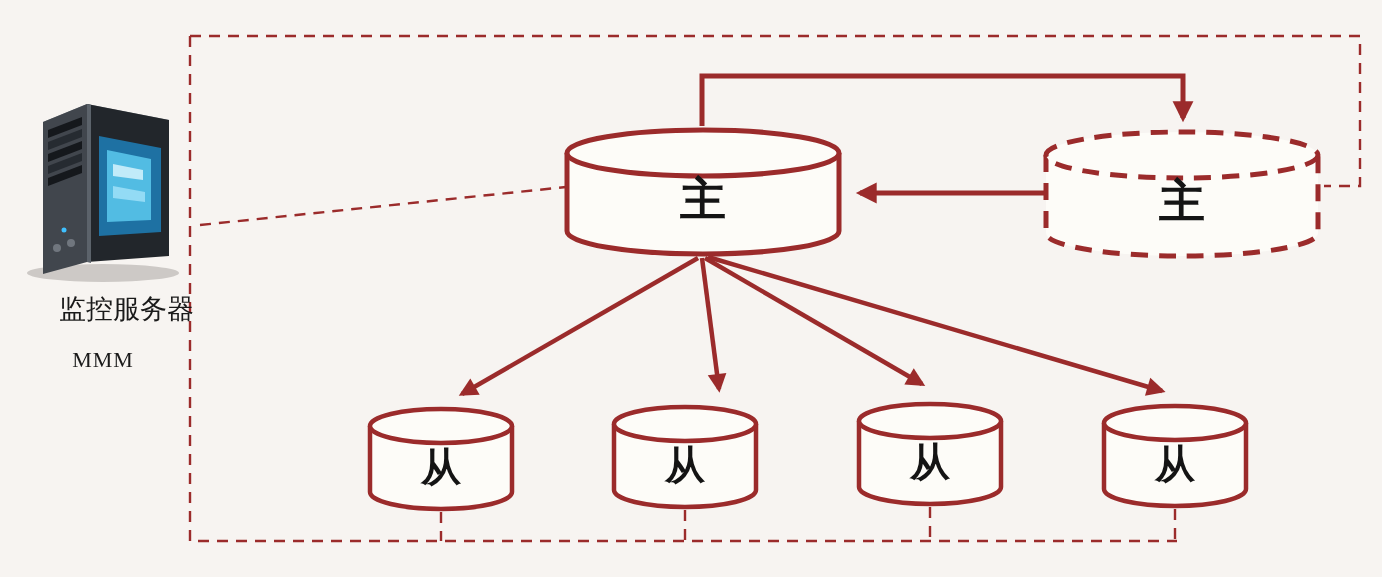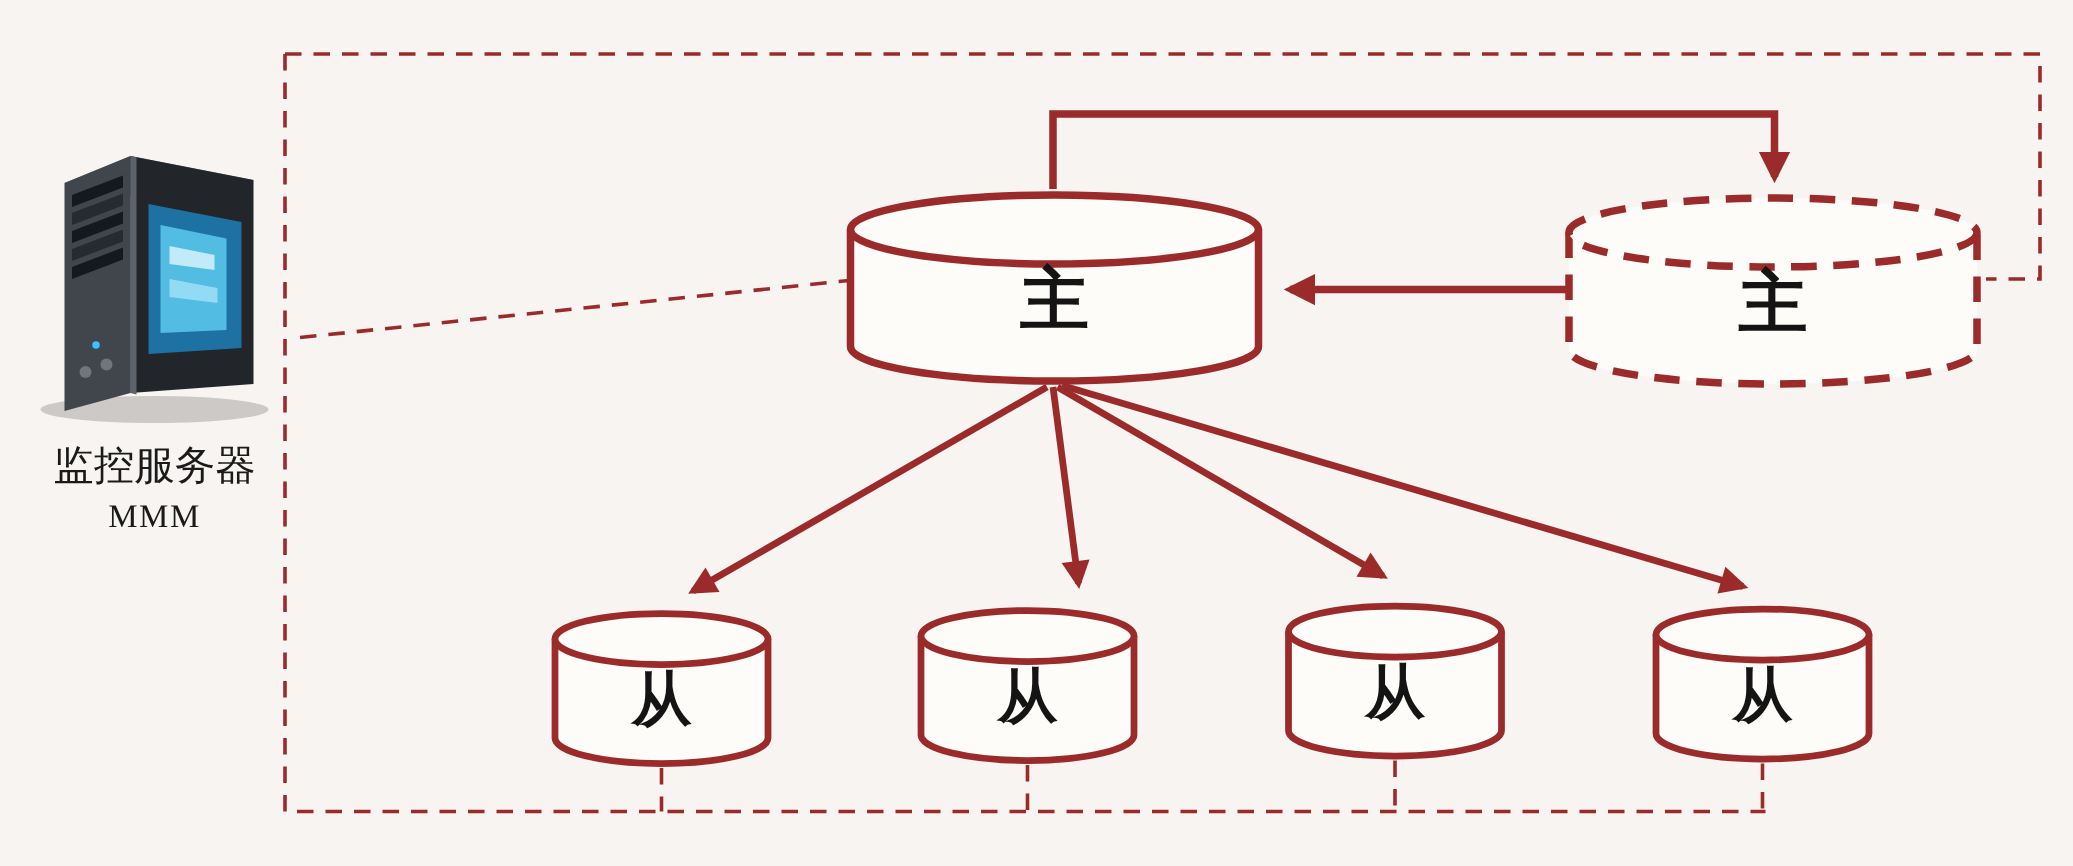--- a/index.html
+++ b/index.html
@@ -57,23 +57,24 @@
     left: 12px; top: 80px;
     width: 182px;
     z-index: 3;
     text-align: center;
   }
   .monitor-title {
     margin-top: 2px;
     font-family: Liberation Sans, sans-serif;
     font-size: 27px;
     color: #1a1a1a;
+    text-align: right;
   }
   .monitor-subtitle {
-    margin-top: 3px;
+    margin-top: 20px;
     font-family: "Liberation Serif", serif;
     font-size: 22px;
     color: #1a1a1a;
     letter-spacing: 1px;
   }
 </style>
 </head>
 <body>
 
 <div class="canvas">

